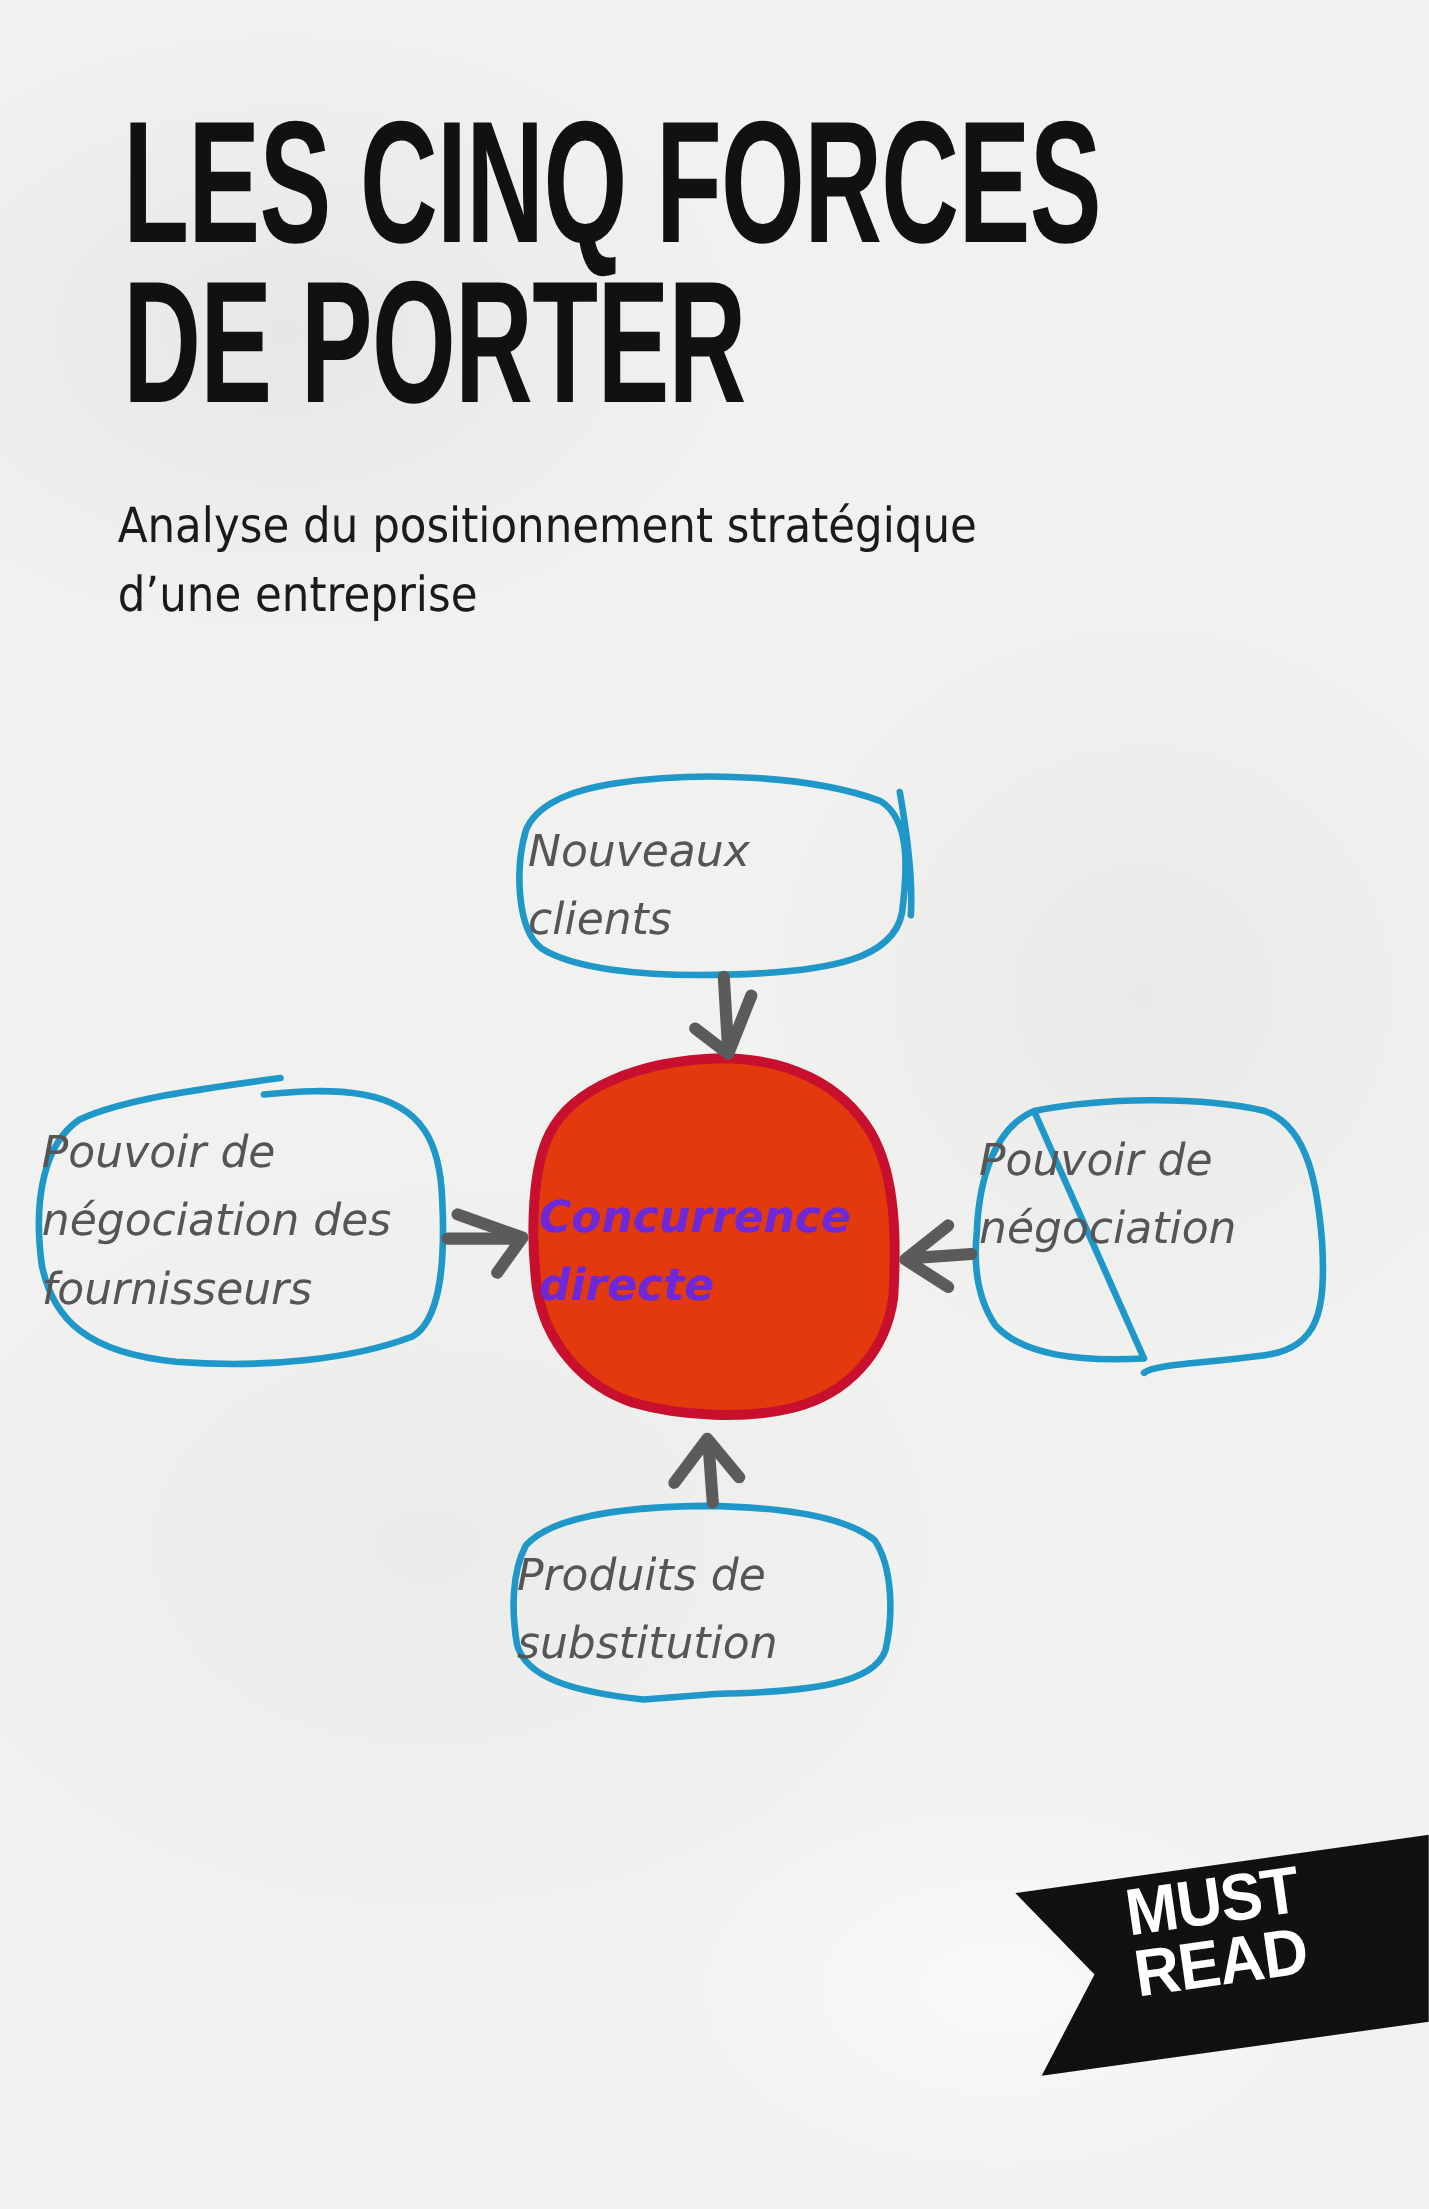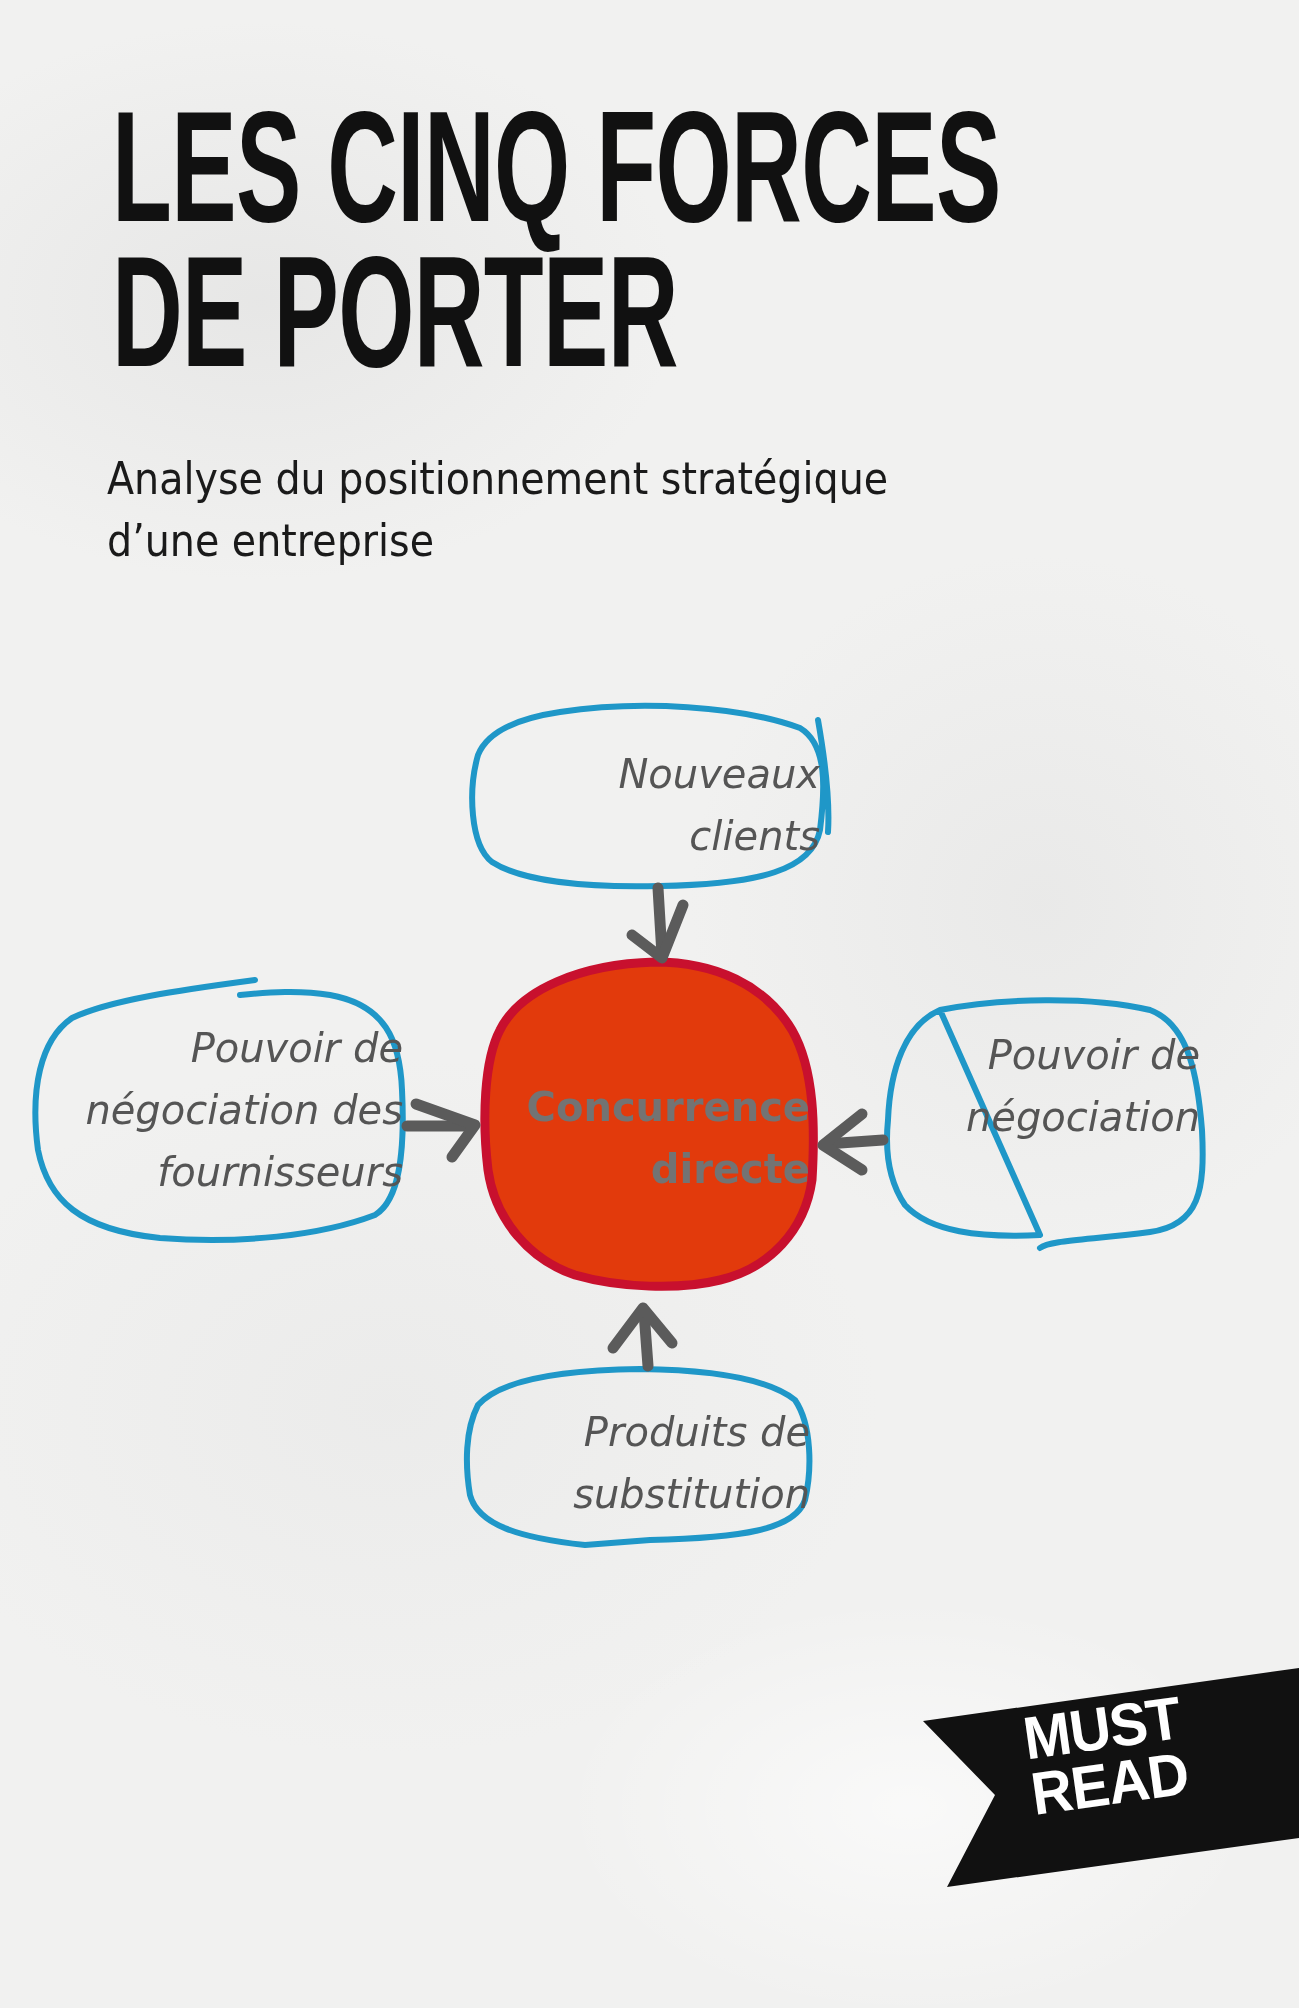--- a/index.html
+++ b/index.html
@@ -24,30 +24,30 @@
   .subtitle {
     position: absolute; left: 107px; top: 448px; margin: 0;
     font-family: "DejaVu Sans", sans-serif; font-weight: 400;
     font-size: 44px; line-height: 62px; color: #1a1a1a;
     transform-origin: 0 0; transform: scaleX(0.9);
     white-space: nowrap;
   }
   .subtitle span { display: block; }
   svg.diagram { position: absolute; left: 0; top: 0; }
   .bubble-text {
-    position: absolute; text-align: right;
+    position: absolute; text-align: left;
     font-family: "DejaVu Sans", sans-serif; font-style: italic;
     font-size: 40px; line-height: 62px; color: #555;
     white-space: nowrap;
   }
   .bubble-text span { display: block; }
   .center-text {
-    position: absolute; text-align: right;
-    font-family: "DejaVu Sans", sans-serif; font-weight: 700;
-    font-size: 40px; line-height: 62px; color: #737373;
+    position: absolute; text-align: left;
+    font-family: "DejaVu Sans", sans-serif; font-style: italic; font-weight: 700;
+    font-size: 40px; line-height: 62px; color: #6d28d9;
     white-space: nowrap;
   }
   .center-text span { display: block; }
   .badge-text {
     position: absolute; left: 1020px; top: 1712px;
     font-family: "Liberation Sans", sans-serif; font-weight: 900;
     font-size: 60px; line-height: 56px; color: #fff;
     transform-origin: 0 0; transform: rotate(-8deg) scaleX(0.95);
     letter-spacing: -1px; font-weight: 700;
   }

